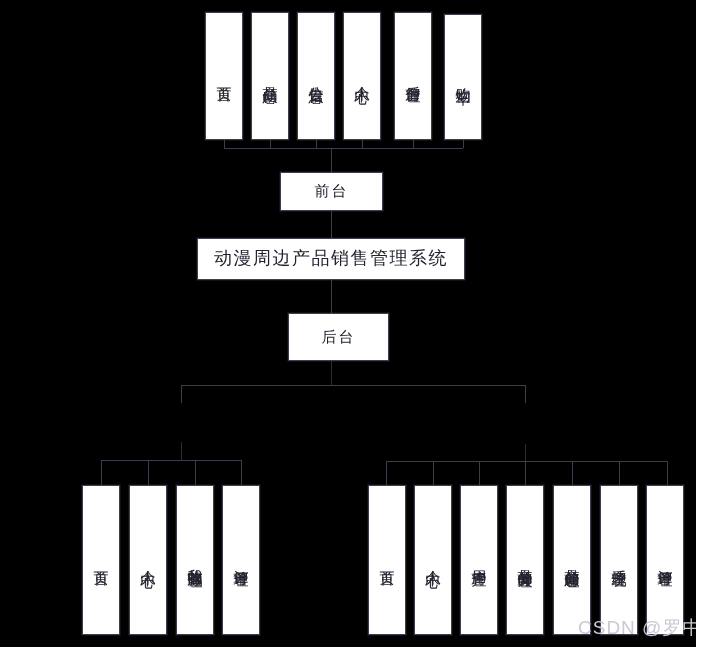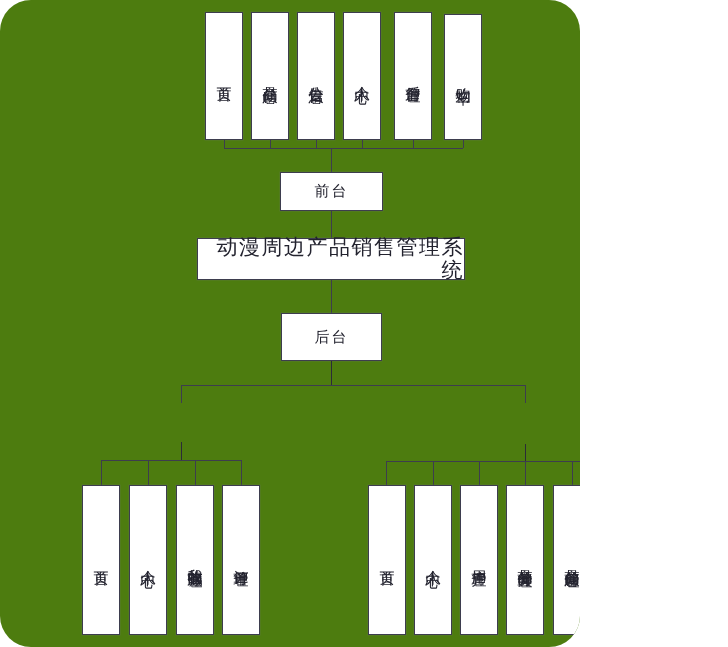--- a/index.html
+++ b/index.html
@@ -6,25 +6,24 @@
     margin: 0;
     padding: 0;
     background: #ffffff;
   }
   body {
     font-family: "Liberation Serif", "DejaVu Serif", serif;
     color: #1a1a2e;
   }
   #canvas {
     position: relative;
-    width: 580px;
+    width: 696px;
     height: 647px;
-    background: #4d7c0f;
+    background: #000000;
     overflow: hidden;
-    border-radius: 31px;
   }
   
   .node {
     position: absolute;
     box-sizing: border-box;
     background: #ffffff;
     border: 1px solid #3d3d4e;
     display: flex;
     align-items: center;
     justify-content: center;
@@ -37,23 +36,22 @@
     text-orientation: upright;
     letter-spacing: 1px;
     font-size: 15px;
     padding: 4px 0;
   }
   .node.horiz {
     font-size: 15px;
     letter-spacing: 2px;
   }
   .node.title {
-    font-size: 21px;
+    font-size: 18px;
     letter-spacing: 1.5px;
-    text-align: right;
   }
   
   .ln-h {
     position: absolute;
     height: 0;
     border-top: 1px solid #3d3d4e;
   }
   .ln-v {
     position: absolute;
     width: 0;
@@ -96,21 +94,21 @@
   <div class="ln-v" style="left:331px; top:148px; height:24px;"></div>
 
   <div class="node horiz" style="left:280px; top:172px; width:103px; height:39px;">前台</div>
 
   <div class="ln-v" style="left:331px; top:211px; height:27px;"></div>
 
   <div class="node title" style="left:197px; top:238px; width:268px; height:42px;">动漫周边产品销售管理系统</div>
 
   <div class="ln-v" style="left:331px; top:280px; height:33px;"></div>
 
-  <div class="node horiz" style="left:281px; top:313px; width:101px; height:48px;">后台</div>
+  <div class="node horiz" style="left:288px; top:313px; width:101px; height:48px;">后台</div>
 
   <div class="ln-v thick" style="left:331px; top:361px; height:24px;"></div>
 
   <div class="ln-h" style="left:181px; top:385px; width:344px;"></div>
   <div class="ln-v" style="left:181px; top:385px; height:18px;"></div>
   <div class="ln-v" style="left:525px; top:385px; height:18px;"></div>
 
 
   <div class="ln-v thick" style="left:181px; top:442px; height:18px;"></div>
   <div class="ln-h" style="left:101px; top:460px; width:140px;"></div>

